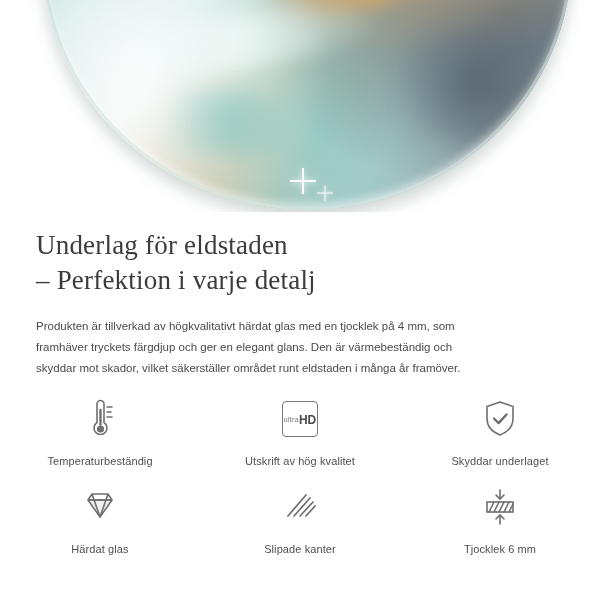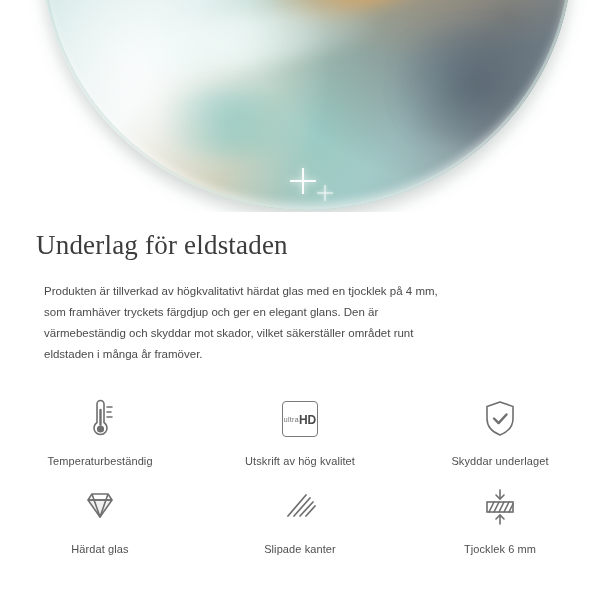--- a/index.html
+++ b/index.html
@@ -91,21 +91,21 @@
     color: #3c3c3c;
     font-weight: 400;
     margin: 0 0 18px 0;
     letter-spacing: .2px;
   }
   .headline .line { display: block; }
   .body-text {
     font-size: 11.5px;
     line-height: 21px;
     color: #4a4a4a;
-    margin: 8px;
+    margin: 0;
     max-width: 528px;
   }
 
   
   .features {
     position: absolute;
     top: 395px;
     left: 0;
     width: 600px;
     display: grid;
@@ -158,20 +158,21 @@
 
     <div class="hero-rim"></div>
   </div>
   <div class="sparkle sp1"></div>
   <div class="sparkle sp2"></div>
 </div>
 
 <div class="content">
   <h1 class="headline">
     <span class="line">Underlag för eldstaden</span>
+    <span class="line">– Perfektion i varje detalj</span>
   </h1>
   <p class="body-text">Produkten är tillverkad av högkvalitativt härdat glas med en tjocklek på 4 mm, som framhäver tryckets färgdjup och ger en elegant glans. Den är värmebeständig och skyddar mot skador, vilket säkerställer området runt eldstaden i många år framöver.</p>
 </div>
 
 <div class="features">
 
   <div class="feature">
     <div class="feature-icon">
       <svg width="40" height="44" viewBox="0 0 40 44" fill="none" stroke="#6f6f6f" stroke-width="1.6" stroke-linecap="round">
         <path d="M17 7a3.5 3.5 0 0 1 7 0v18.5a6.5 6.5 0 1 1-7 0V7z"></path>

